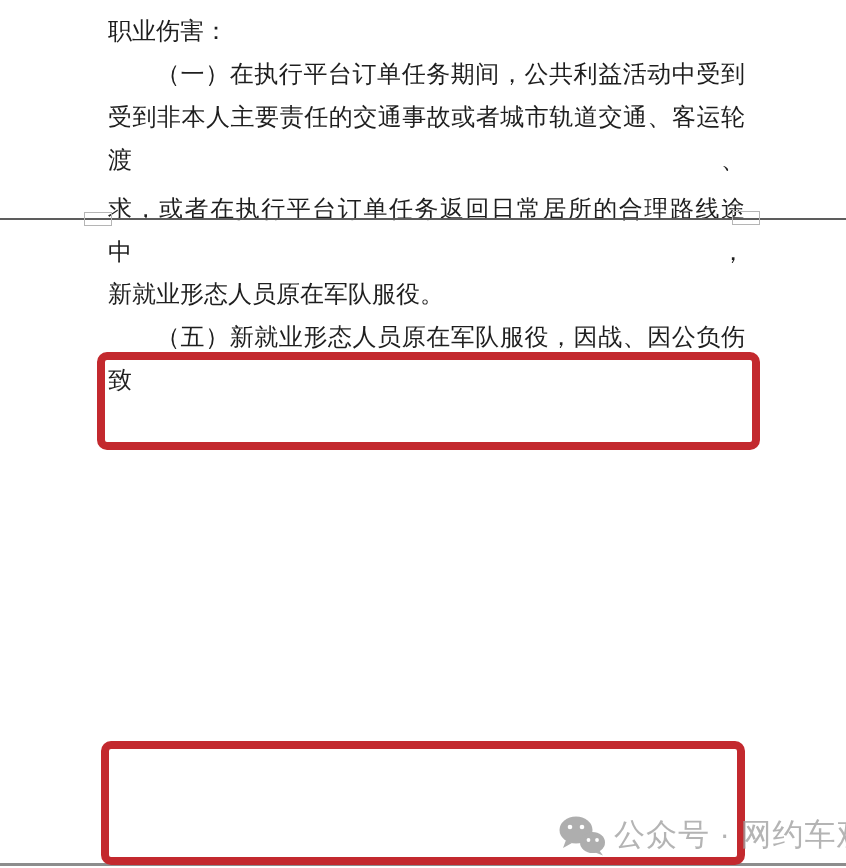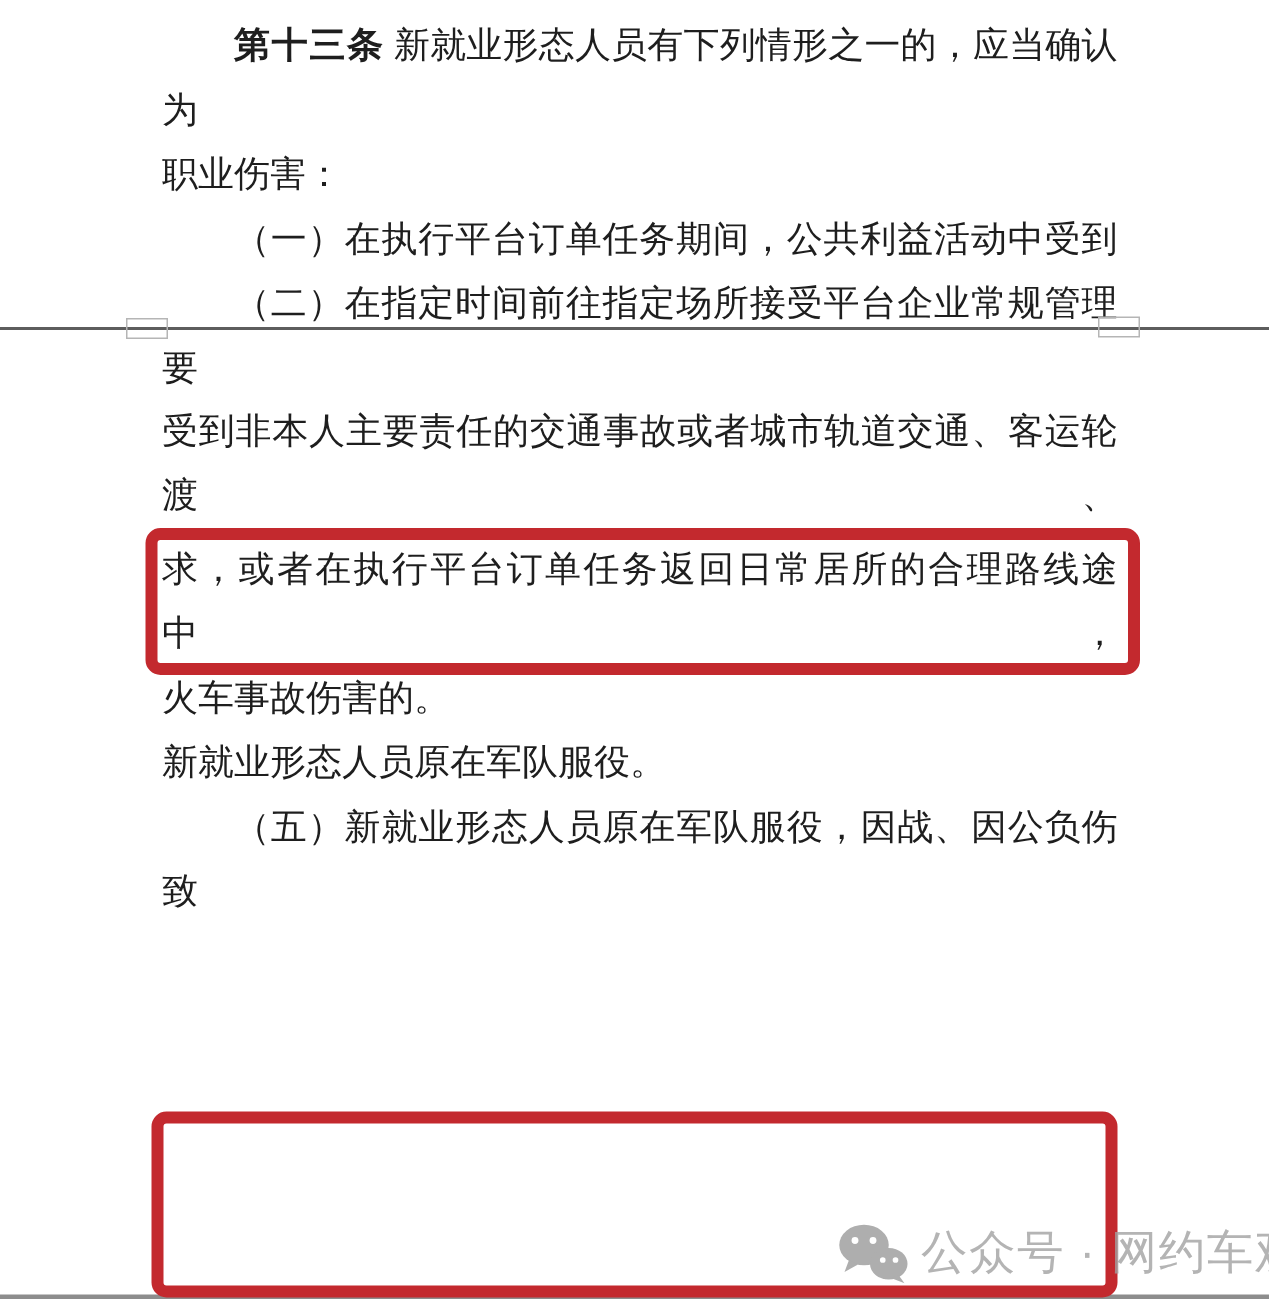--- a/index.html
+++ b/index.html
@@ -54,27 +54,24 @@
     font-family:"Liberation Sans","DejaVu Sans",sans-serif;
     color:#a2a2a2;font-size:31px;font-weight:500;
     margin-left:8px;white-space:nowrap;letter-spacing:1px;
   }
   .watermark svg{display:block;}
 </style>
 </head>
 <body>
 
 <div class="textcol">
-    <div class="line j ind"><b>第十三条</b> 新就业形态人员有下列情形之一的，应当确认为</div>
     <div class="line">职业伤害：</div>
     <div class="line j ind">（一）在执行平台订单任务期间，公共利益活动中受到</div>
-    <div class="line j ind">（二）在指定时间前往指定场所接受平台企业常规管理要</div>
     <div class="line j">受到非本人主要责任的交通事故或者城市轨道交通、客运轮渡、</div>
     <div class="line j" style="margin-top: 6px;">求，或者在执行平台订单任务返回日常居所的合理路线途中，</div>
-    <div class="line">火车事故伤害的。</div>
     <div class="line">新就业形态人员原在军队服役。</div>
     <div class="line j ind">（五）新就业形态人员原在军队服役，因战、因公负伤致</div>
   </div>
 
 <div class="divider"></div>
 <div class="notch left"></div>
 <div class="notch right"></div>
 
 <div class="bottom-line"></div>
 

